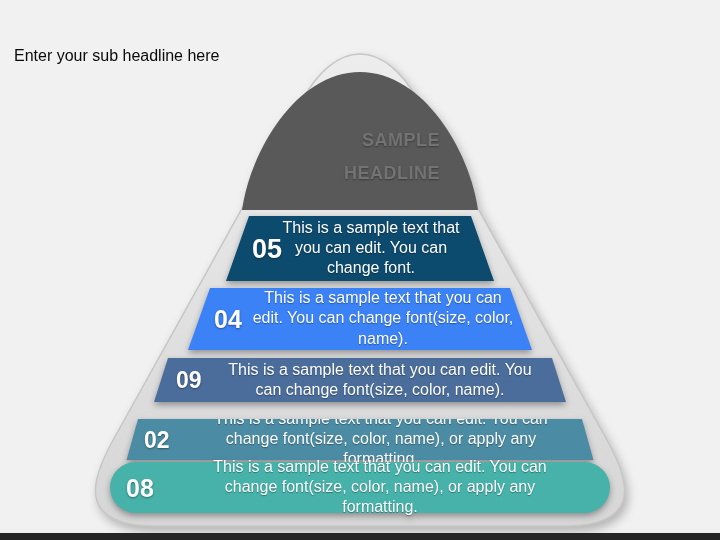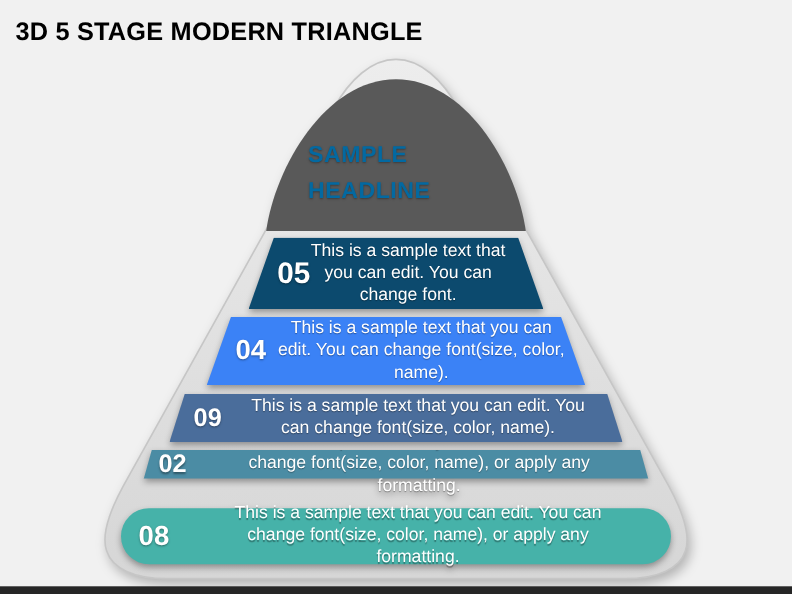--- a/index.html
+++ b/index.html
@@ -8,22 +8,22 @@
 
   .slide { position:absolute; inset:0; background:#f1f1f1; }
 
   .title { position:absolute; left:14px; top:15px; font-size:23px; font-weight:bold; color:#000;
            letter-spacing:0.2px; white-space:nowrap; }
   .subtitle { position:absolute; left:14px; top:47px; font-size:16px; color:#0a0a0a; white-space:nowrap; }
 
   .pyramid-svg { position:absolute; left:0; top:0; width:720px; height:540px;
                  filter:drop-shadow(3px 5px 5px rgba(0,0,0,0.25)); }
 
-  .cap-headline { position:absolute; left:280px; top:124px; width:160px; text-align:left;
-                  color:#0369a1; font-size:21px; font-weight:bold; line-height:33px;
+  .cap-headline { position:absolute; left:280px; top:124px; width:160px; text-align:right;
+                  color:#737373; font-size:18px; font-weight:bold; line-height:33px;
                   letter-spacing:0.5px; text-shadow:0 1px 2px rgba(0,0,0,0.35); }
 
   .stage-wrap { position:absolute; filter:drop-shadow(0 3px 3px rgba(0,0,0,0.35)); }
   .stage { position:absolute; inset:0; }
   .stage-number { position:absolute; top:50%; transform:translateY(-50%);
                   color:#fff; font-weight:bold; text-shadow:0 1px 2px rgba(0,0,0,0.4); }
   .stage-text { position:absolute; top:50%; transform:translateY(-50%); text-align:center;
                 color:#fff; font-size:16px; line-height:1.28;
                 text-shadow:0 1px 1px rgba(0,0,0,0.35); }
 
@@ -39,39 +39,39 @@
   .s04 .stage-number { left:26px; font-size:25px; }
   .s04 .stage-text { left:64px; width:262px; }
 
   
   .s03 { left:154px; top:358px; width:412px; height:44px; }
   .s03 .stage { clip-path:polygon(14px 0, 398px 0, 412px 44px, 0 44px); }
   .s03 .stage-number { left:22px; font-size:23px; }
   .s03 .stage-text { left:66px; width:320px; }
 
   
-  .s02 { left:126px; top:409px; width:468px; height:26px;text-decoration:underline; }
+  .s02 { left:126px; top:419px; width:468px; height:41px;text-decoration:underline; }
   .s02 .stage { clip-path:polygon(12px 0, 456px 0, 468px 43px, 0 43px); }
   .s02 .stage-number { left:18px; font-size:23px; }
   .s02 .stage-text { left:70px; width:370px; }
 
   
   .s01 { left:110px; top:462px; width:500px; height:51px; }
   .s01 .stage { border-radius:26px; }
   .s01 .stage-number { left:16px; font-size:25px; }
   .s01 .stage-text { left:75px; width:390px; }
 
   .bottom-bar { position:absolute; left:0; top:533px; width:720px; height:7px; }
 </style>
 </head>
 <body>
 
 <div class="slide">
 
-  <div class="title">3D 5 STAGE MODERN TRIANGLE</div>
+  <div class="subtitle">Enter your sub headline here</div>
 
   <svg class="pyramid-svg" viewBox="0 0 720 540" xmlns="http://www.w3.org/2000/svg">
     <defs>
       <linearGradient id="outlineGrad" x1="0" y1="0" x2="0" y2="1">
         <stop offset="0" stop-color="#ededed"></stop>
         <stop offset="1" stop-color="#d6d6d6"></stop>
       </linearGradient>
     </defs>
     <path d="M 360,54 C 338,54 318,72 303,99 L 112,442 C 99,466 92,487 97,501
              C 102,517 122,526 152,526 L 568,526 C 598,526 618,517 623,501

